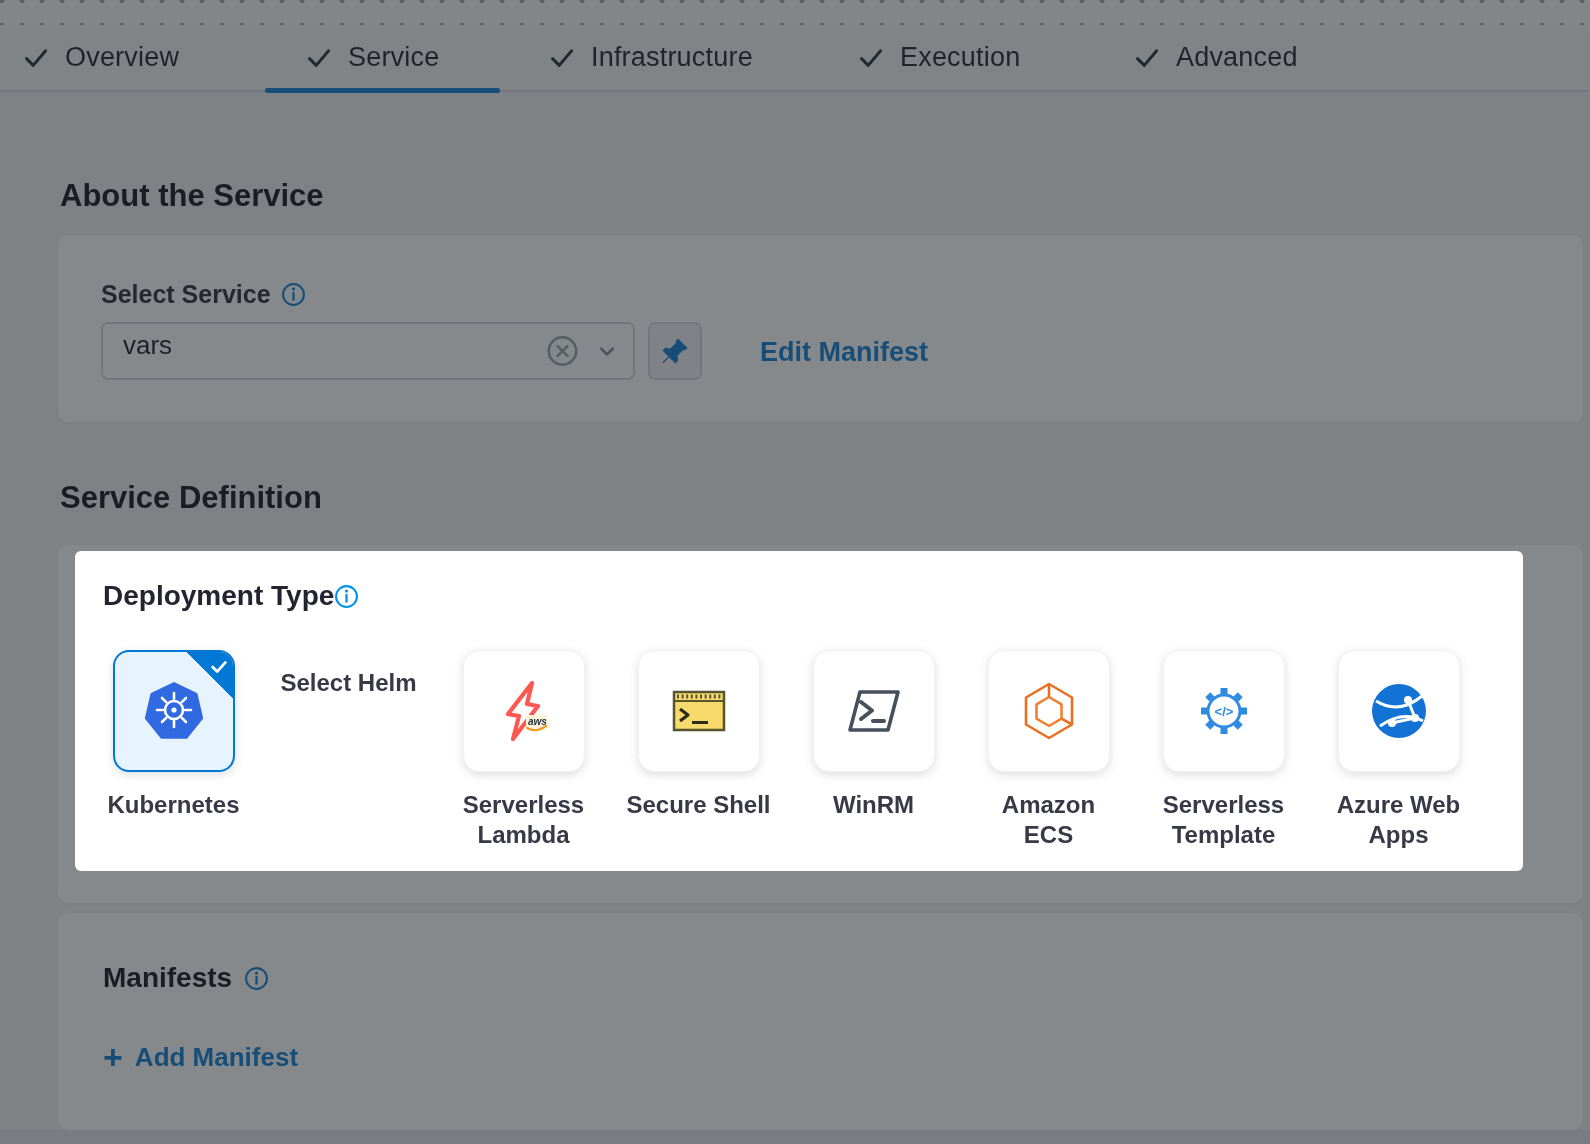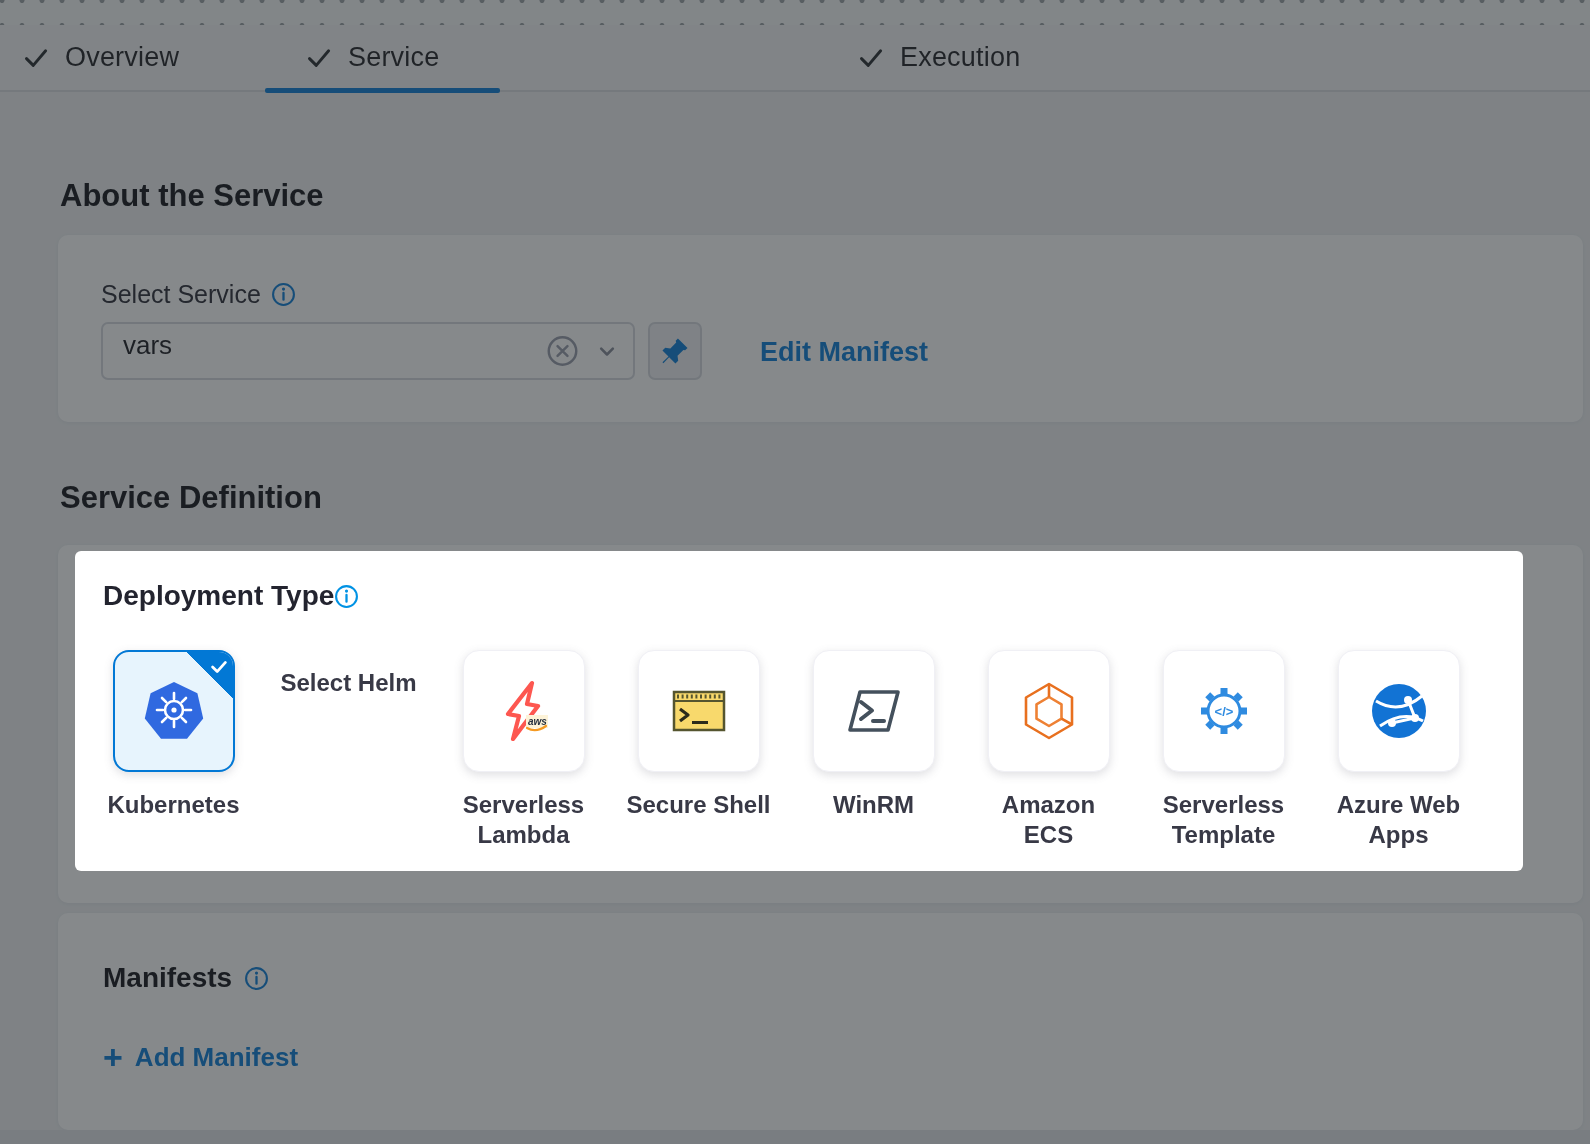--- a/index.html
+++ b/index.html
@@ -20,21 +20,21 @@
 
   .h1{position:absolute;font-size:31px;font-weight:700;color:#0a0b10;}
 
   .card{position:absolute;left:58px;width:1525px;background:#ffffff;border-radius:10px;
     box-shadow:0 1px 4px rgba(40,41,61,0.06);}
   .card1{top:235px;height:187px;}
   .card2{top:545px;height:358px;}
   .card3{top:913px;height:217px;}
 
   .field-label-row{position:absolute;left:101px;top:280px;display:flex;align-items:center;gap:10px;}
-  .field-label{font-size:25px;font-weight:400;color:#22232e;}
+  .field-label{font-size:25px;font-weight:700;color:#22232e;}
 
   .input-row{position:absolute;left:101px;top:322px;display:flex;align-items:center;gap:13px;}
   .svc-input{position:relative;width:534px;height:58px;box-sizing:border-box;}
   .svc-input input{width:100%;height:100%;box-sizing:border-box;border:2px solid #d4d7de;border-radius:7px;
     background:#fff;font-family:inherit;font-size:26px;color:#111218;padding:0 110px 12px 20px;outline:none;}
   .input-icon{position:absolute;top:50%;transform:translateY(-50%);display:flex;cursor:pointer;}
   .clear-ic{right:56px;}
   .chev-ic{right:14px;}
   .pin-btn{width:54px;height:58px;box-sizing:border-box;border:2px solid #d4d7de;border-radius:7px;
     background:#eef0f4;display:flex;align-items:center;justify-content:center;cursor:pointer;}
@@ -82,25 +82,37 @@
           <path d="M4 13 l6 6 L21 6" fill="none" stroke="#1f2327" stroke-width="2.6" stroke-linecap="round" stroke-linejoin="round"></path>
         </svg>
       <span class="tab-label">Overview</span>
     </div>
     <div class="tab" style="left:305px">
       <svg width="27" height="27" viewBox="0 0 24 24">
           <path d="M4 13 l6 6 L21 6" fill="none" stroke="#1f2327" stroke-width="2.6" stroke-linecap="round" stroke-linejoin="round"></path>
         </svg>
       <span class="tab-label">Service</span>
     </div>
+    <div class="tab" style="left:548px">
+      <svg width="27" height="27" viewBox="0 0 24 24">
+          <path d="M4 13 l6 6 L21 6" fill="none" stroke="#1f2327" stroke-width="2.6" stroke-linecap="round" stroke-linejoin="round"></path>
+        </svg>
+      <span class="tab-label">Infrastructure</span>
+    </div>
     <div class="tab" style="left:857px">
       <svg width="27" height="27" viewBox="0 0 24 24">
           <path d="M4 13 l6 6 L21 6" fill="none" stroke="#1f2327" stroke-width="2.6" stroke-linecap="round" stroke-linejoin="round"></path>
         </svg>
       <span class="tab-label">Execution</span>
+    </div>
+    <div class="tab" style="left:1133px">
+      <svg width="27" height="27" viewBox="0 0 24 24">
+          <path d="M4 13 l6 6 L21 6" fill="none" stroke="#1f2327" stroke-width="2.6" stroke-linecap="round" stroke-linejoin="round"></path>
+        </svg>
+      <span class="tab-label">Advanced</span>
     </div>
   </div>
   <div class="tab-underline"></div>
 
   <div class="h1" style="left:60px;top:178px;">About the Service</div>
 
   <div class="card card1"></div>
 
   <div class="field-label-row">
     <span class="field-label">Select Service</span>

